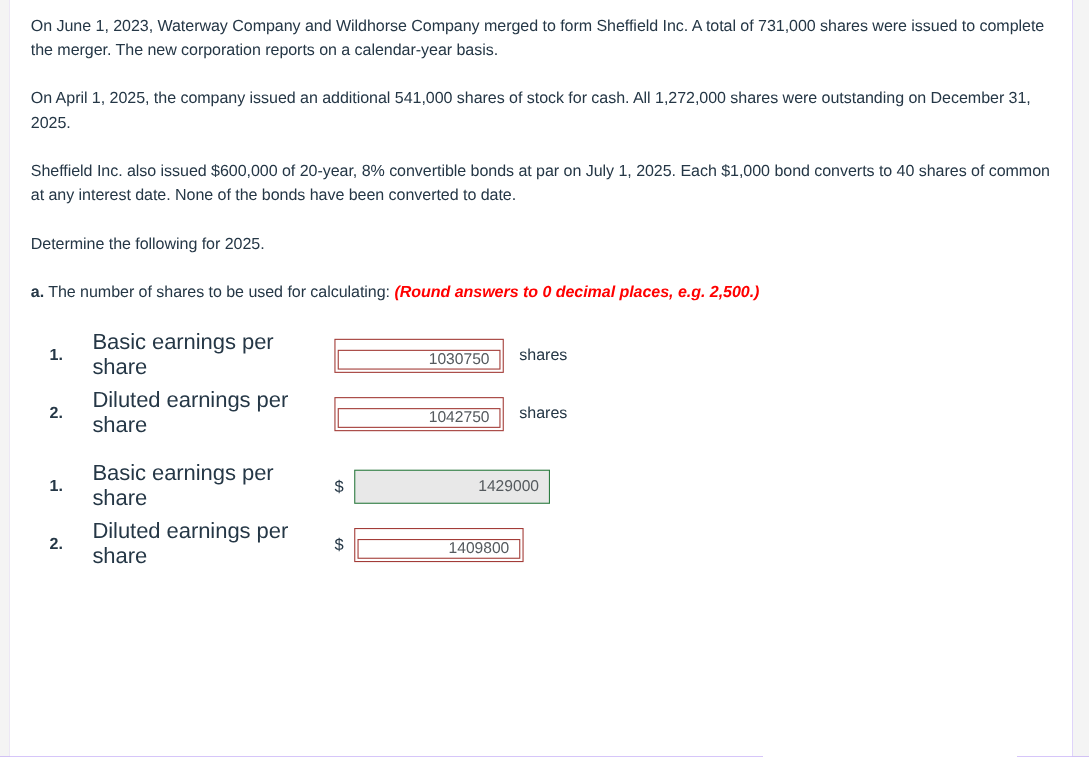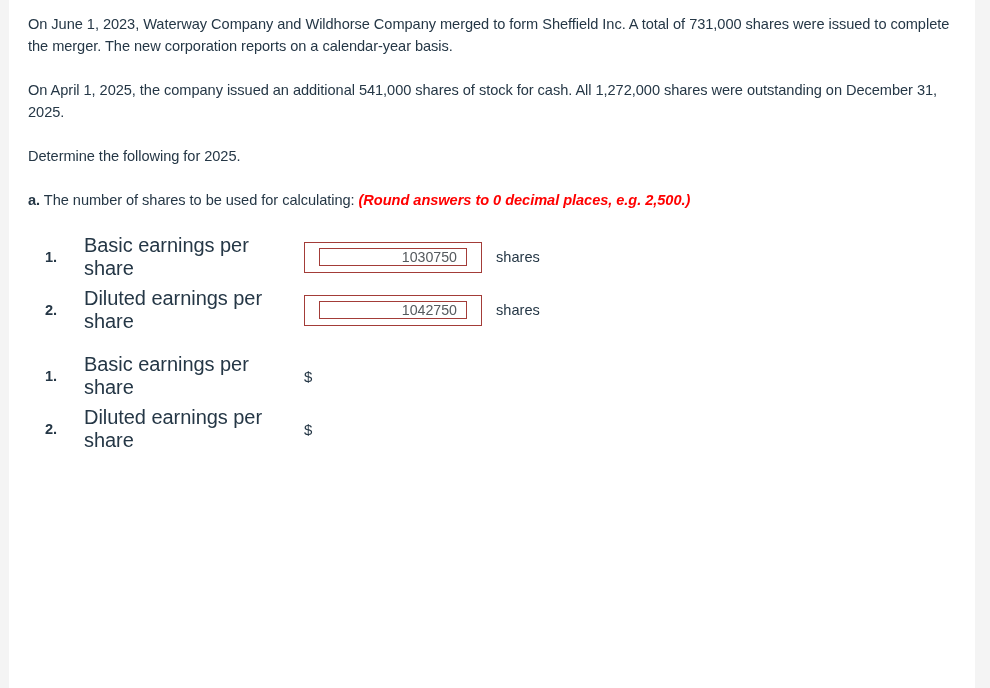--- a/index.html
+++ b/index.html
@@ -82,27 +82,27 @@
   }
   .dollar {
     width: 18px;
     font-size: 15px;
     color: #253746;
     text-align: left;
   }
 
   
   .field-red {
-    width: 178px;
+    width: 154px;
     height: 31px;
     border: 1px solid #a33c38;
     background: #ffffff;
-    padding: 14px;
-    display: flex;
-    align-items: center;
+    padding: 2px;
+    display: flex;
+    align-items: flex-end;
   }
   .field-red > .inner {
     flex: 1;
     border: 1px solid #a33c38;
     background: #ffffff;
     display: flex;
     align-items: center;
     justify-content: flex-end;
     padding-right: 9px;
   }
@@ -142,20 +142,23 @@
     <div class="content">
 
       <div class="para-block" style="padding-top:13px;">
         <p class="para">On June 1, 2023, Waterway Company and Wildhorse Company merged to form Sheffield Inc. A total of 731,000 shares were issued to complete the merger. The new corporation reports on a calendar-year basis.</p>
       </div>
 
       <div class="para-block">
         <p class="para">On April 1, 2025, the company issued an additional 541,000 shares of stock for cash. All 1,272,000 shares were outstanding on December 31, 2025.</p>
       </div>
 
+      <div class="para-block">
+        <p class="para">Sheffield Inc. also issued $600,000 of 20-year, 8% convertible bonds at par on July 1, 2025. Each $1,000 bond converts to 40 shares of common at any interest date. None of the bonds have been converted to date.</p>
+      </div>
 
 
       <div class="para-block">
         <p class="para">Determine the following for 2025.</p>
       </div>
 
       <p class="para">
         <span class="bold">a.</span><span> The number of shares to be used for calculating: </span><span class="note">(Round answers to 0 decimal places, e.g. 2,500.)</span>
       </p>
 
@@ -181,23 +184,31 @@
             <div class="suffix">shares</div>
           </div>
         </div>
 
 
       <div class="rows" id="rows-b">
           <div class="row">
             <div class="row-num">1.</div>
             <div class="row-label">Basic earnings per share</div>
             <div class="dollar">$</div>
+            <div class="field-green">
+              <span class="field-val">1429000</span>
+            </div>
           </div>
           <div class="row">
             <div class="row-num">2.</div>
             <div class="row-label">Diluted earnings per share</div>
             <div class="dollar">$</div>
+            <div class="field-red">
+              <div class="inner">
+                <span class="field-val">1409800</span>
+              </div>
+            </div>
           </div>
         </div>
 
     </div>
   </div>
 </div>
 
 </body></html>

